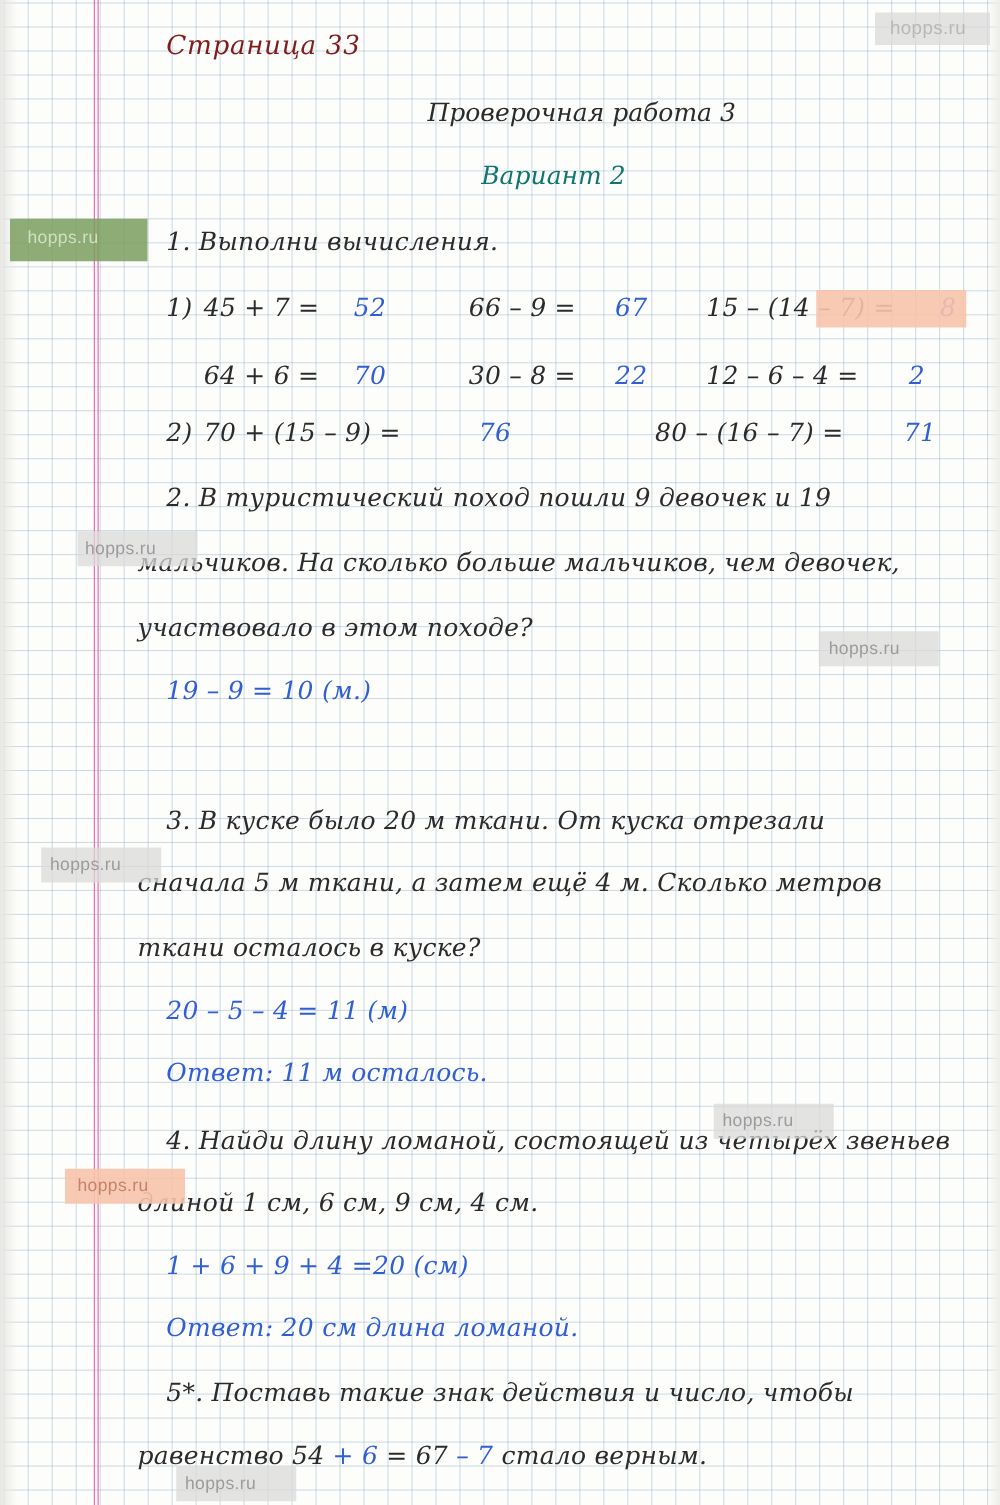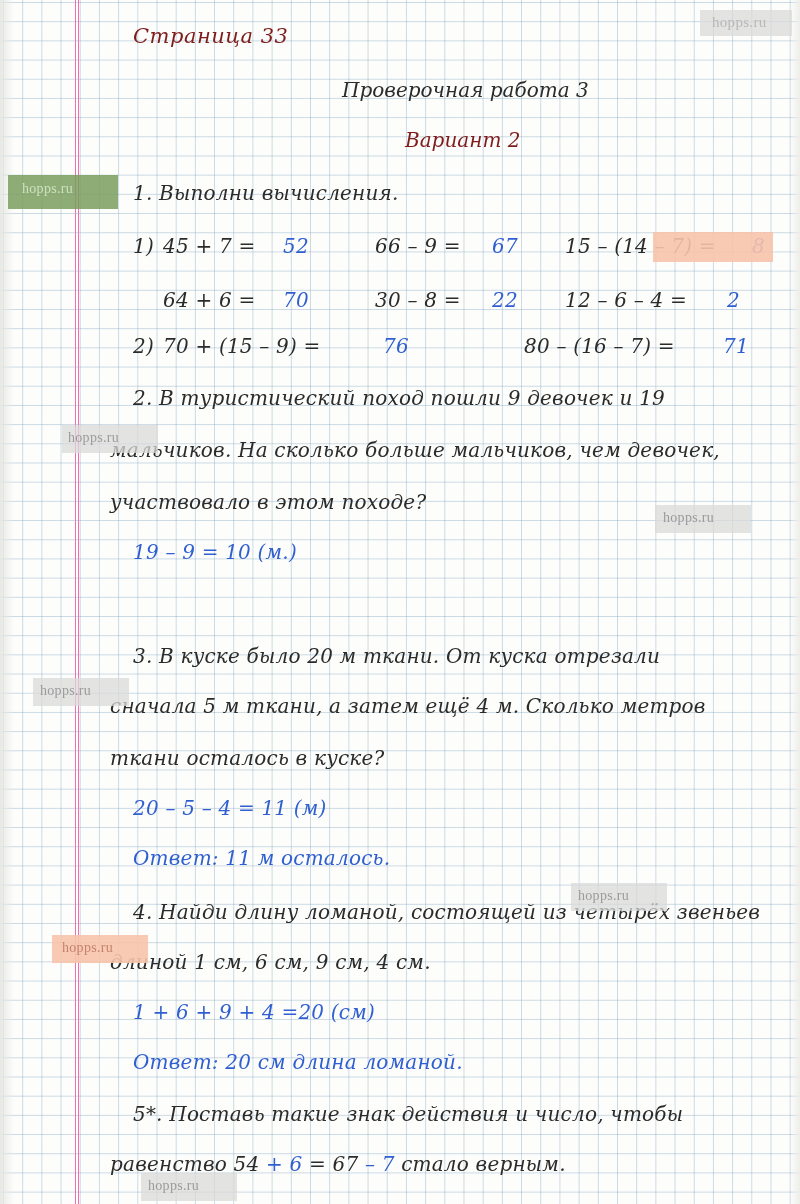--- a/index.html
+++ b/index.html
@@ -81,24 +81,24 @@
     letter-spacing: 0.5px;
   }
 
   .title {
     left: 342px;
     top: 78px;
     font-size: 20px;
     color: #2b2b2b;
   }
   .subtitle {
-    left: 405px;
+    left: 385px;
     top: 128px;
     font-size: 20px;
-    color: #7f1d1d;
+    color: #0f766e;
   }
 
   .task {
     font-size: 20px;
     color: #2b2b2b;
     letter-spacing: 0.2px;
   }
   .answer {
     font-size: 20px;
     color: #2f5fd0;
@@ -123,21 +123,21 @@
     opacity: 0.9;
   }
   .hl-gray {
     background: #d9d9d9;
     opacity: 0.75;
   }
 
   .wm {
     position: absolute;
     z-index: 6;
-    font-family: Liberation Serif, serif;
+    font-family: Liberation Sans, sans-serif;
     font-size: 14px;
     color: #9b9b9b;
     letter-spacing: 0.3px;
   }
   .wm.on-green { color: #cfe0c0; }
   .wm.on-peach { color: #c4836a; }
   .wm.top-right { color: #b8b8b8; font-size: 15px; }
 </style>
 </head>
 <body>

